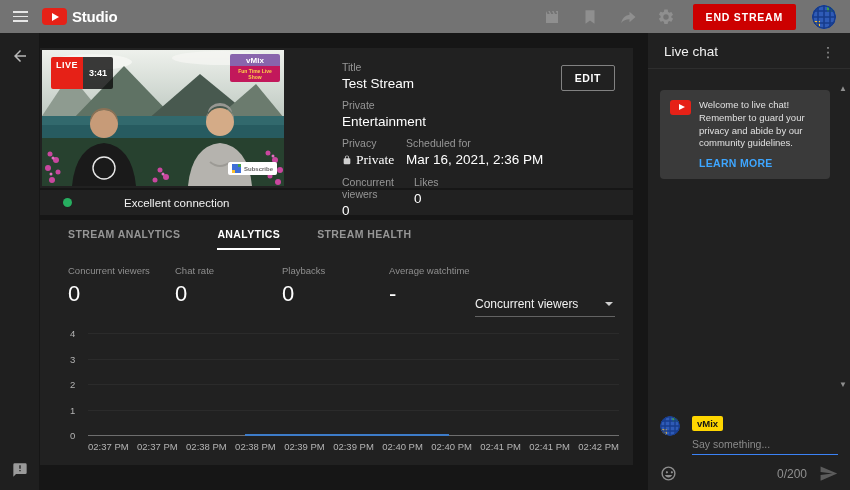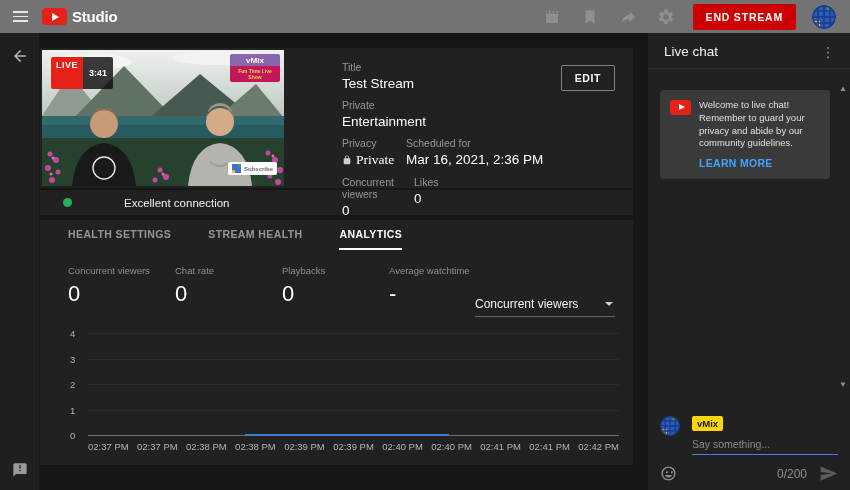--- a/index.html
+++ b/index.html
@@ -292,23 +292,23 @@
       <button class="edit-btn">EDIT</button>
     </div>
 
     <div class="connection-bar">
       <div class="conn-dot"></div>
       <div class="conn-text">Excellent connection</div>
     </div>
 
     <div class="analytics-card">
       <div class="tabs">
-        <div class="tab">HEALTH SETTINGS</div>
+        <div class="tab">STREAM ANALYTICS</div>
+        <div class="tab active">ANALYTICS</div>
         <div class="tab">STREAM HEALTH</div>
-        <div class="tab active">ANALYTICS</div>
       </div>
 
       <div class="metrics">
         <div class="metric">
           <div class="metric-label">Concurrent viewers</div>
           <div class="metric-value">0</div>
         </div>
         <div class="metric">
           <div class="metric-label">Chat rate</div>
           <div class="metric-value">0</div>

